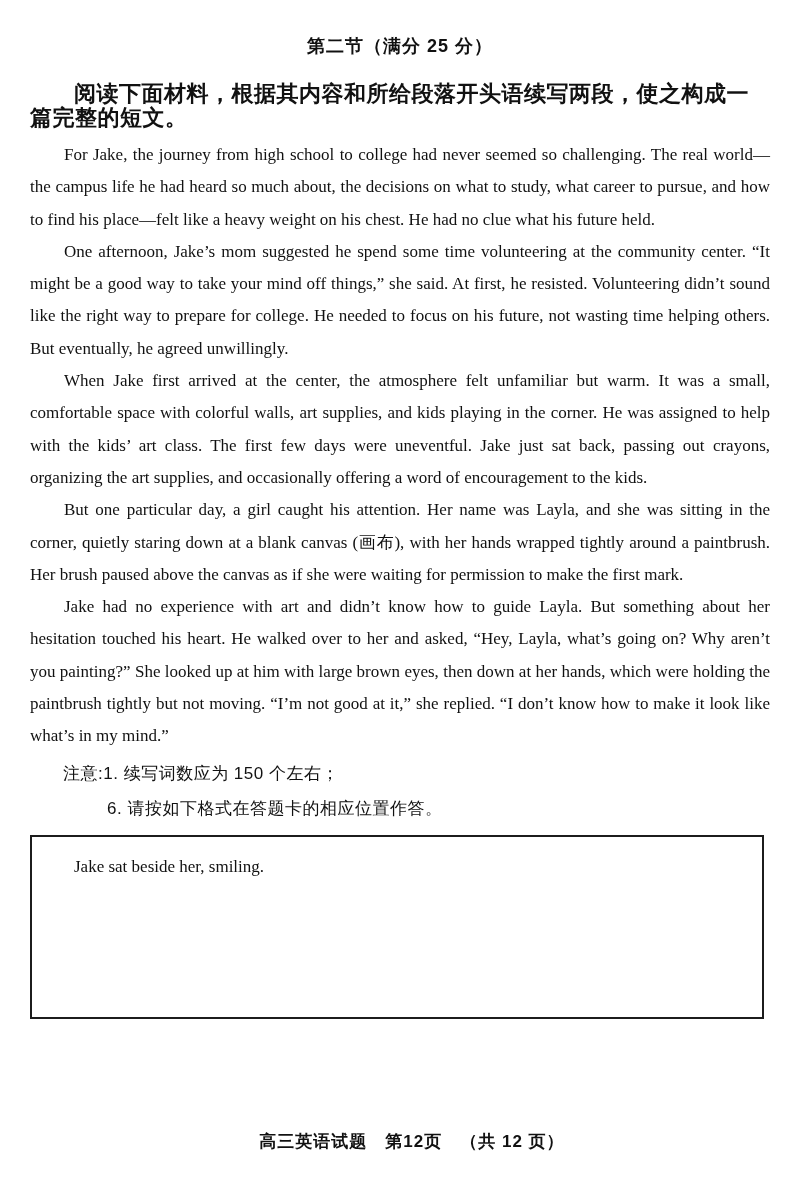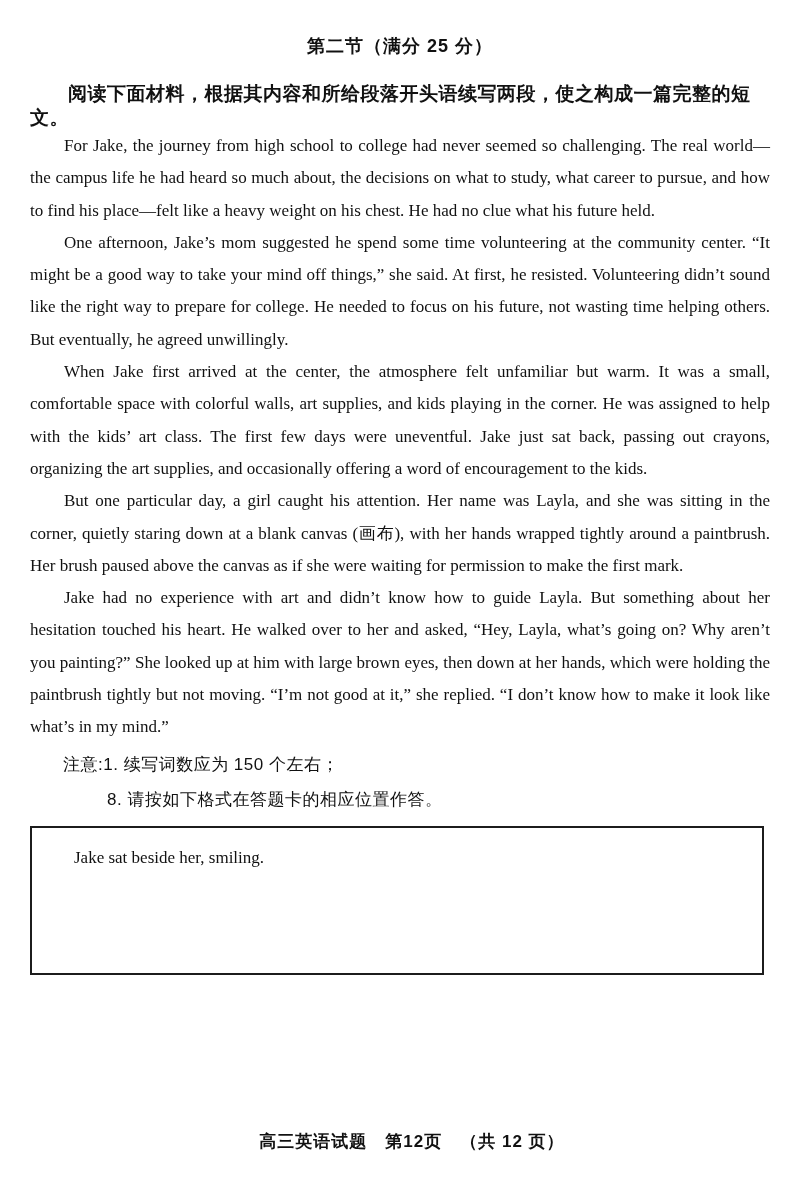--- a/index.html
+++ b/index.html
@@ -22,46 +22,46 @@
     font-family: "Liberation Sans", "DejaVu Sans", sans-serif;
     font-weight: bold;
     font-size: 18px;
     letter-spacing: 1px;
     margin-bottom: 24px;
     text-align: center;
   }
   .cn-instruction {
     font-family: "Liberation Sans", "DejaVu Sans", sans-serif;
     font-weight: bold;
-    font-size: 19px;
+    font-size: 22px;
     line-height: 24px;
     text-indent: 2em;
     letter-spacing: 0.5px;
-    margin-bottom: 0;
+    margin-bottom: 9px;
   }
   .passage p {
     font-size: 17px;
     line-height: 32.3px;
     text-align: justify;
     text-indent: 2em;
   }
   .notes {
     font-family: "Liberation Sans", "DejaVu Sans", sans-serif;
     font-weight: normal;
     font-size: 17px;
     letter-spacing: 0.5px;
     margin-top: 3px;
     margin-left: 33px;
   }
   .notes .note-line { line-height: 35px; }
   .notes .note-second { margin-left: 44px; }
   .answer-box {
     margin-top: 9px;
     width: 734px;
-    height: 149px;
+    height: 184px;
     border: 2px solid #1c1c1c;
     padding: 17px 20px 0 42px;
   }
   .answer-box p {
     font-size: 17px;
     line-height: 26px;
   }
   .answer-box .opening-1 { margin-bottom: 37px; }
   .page-footer {
     position: absolute;
@@ -88,21 +88,21 @@
   <div class="passage">
     <p>For Jake, the journey from high school to college had never seemed so challenging. The real world—the campus life he had heard so much about, the decisions on what to study, what career to pursue, and how to find his place—felt like a heavy weight on his chest. He had no clue what his future held.</p>
     <p>One afternoon, Jake’s mom suggested he spend some time volunteering at the community center. “It might be a good way to take your mind off things,” she said. At first, he resisted. Volunteering didn’t sound like the right way to prepare for college. He needed to focus on his future, not wasting time helping others. But eventually, he agreed unwillingly.</p>
     <p>When Jake first arrived at the center, the atmosphere felt unfamiliar but warm. It was a small, comfortable space with colorful walls, art supplies, and kids playing in the corner. He was assigned to help with the kids’ art class. The first few days were uneventful. Jake just sat back, passing out crayons, organizing the art supplies, and occasionally offering a word of encouragement to the kids.</p>
     <p>But one particular day, a girl caught his attention. Her name was Layla, and she was sitting in the corner, quietly staring down at a blank canvas (画布), with her hands wrapped tightly around a paintbrush. Her brush paused above the canvas as if she were waiting for permission to make the first mark.</p>
     <p>Jake had no experience with art and didn’t know how to guide Layla. But something about her hesitation touched his heart. He walked over to her and asked, “Hey, Layla, what’s going on? Why aren’t you painting?” She looked up at him with large brown eyes, then down at her hands, which were holding the paintbrush tightly but not moving. “I’m not good at it,” she replied. “I don’t know how to make it look like what’s in my mind.”</p>
   </div>
 
   <div class="notes">
     <p class="note-line note-first"><span>注意:</span><span>1. 续写词数应为 150 个左右；</span></p>
-    <p class="note-line note-second">8. 请按如下格式在答题卡的相应位置作答。</p>
+    <p class="note-line note-second">6. 请按如下格式在答题卡的相应位置作答。</p>
   </div>
 
   <div class="answer-box">
     <p class="opening-1">Jake sat beside her, smiling.</p>
   </div>
 
   <div class="page-footer">高三英语试题　第12页　（共 12 页）</div>
 
 </div>
 

